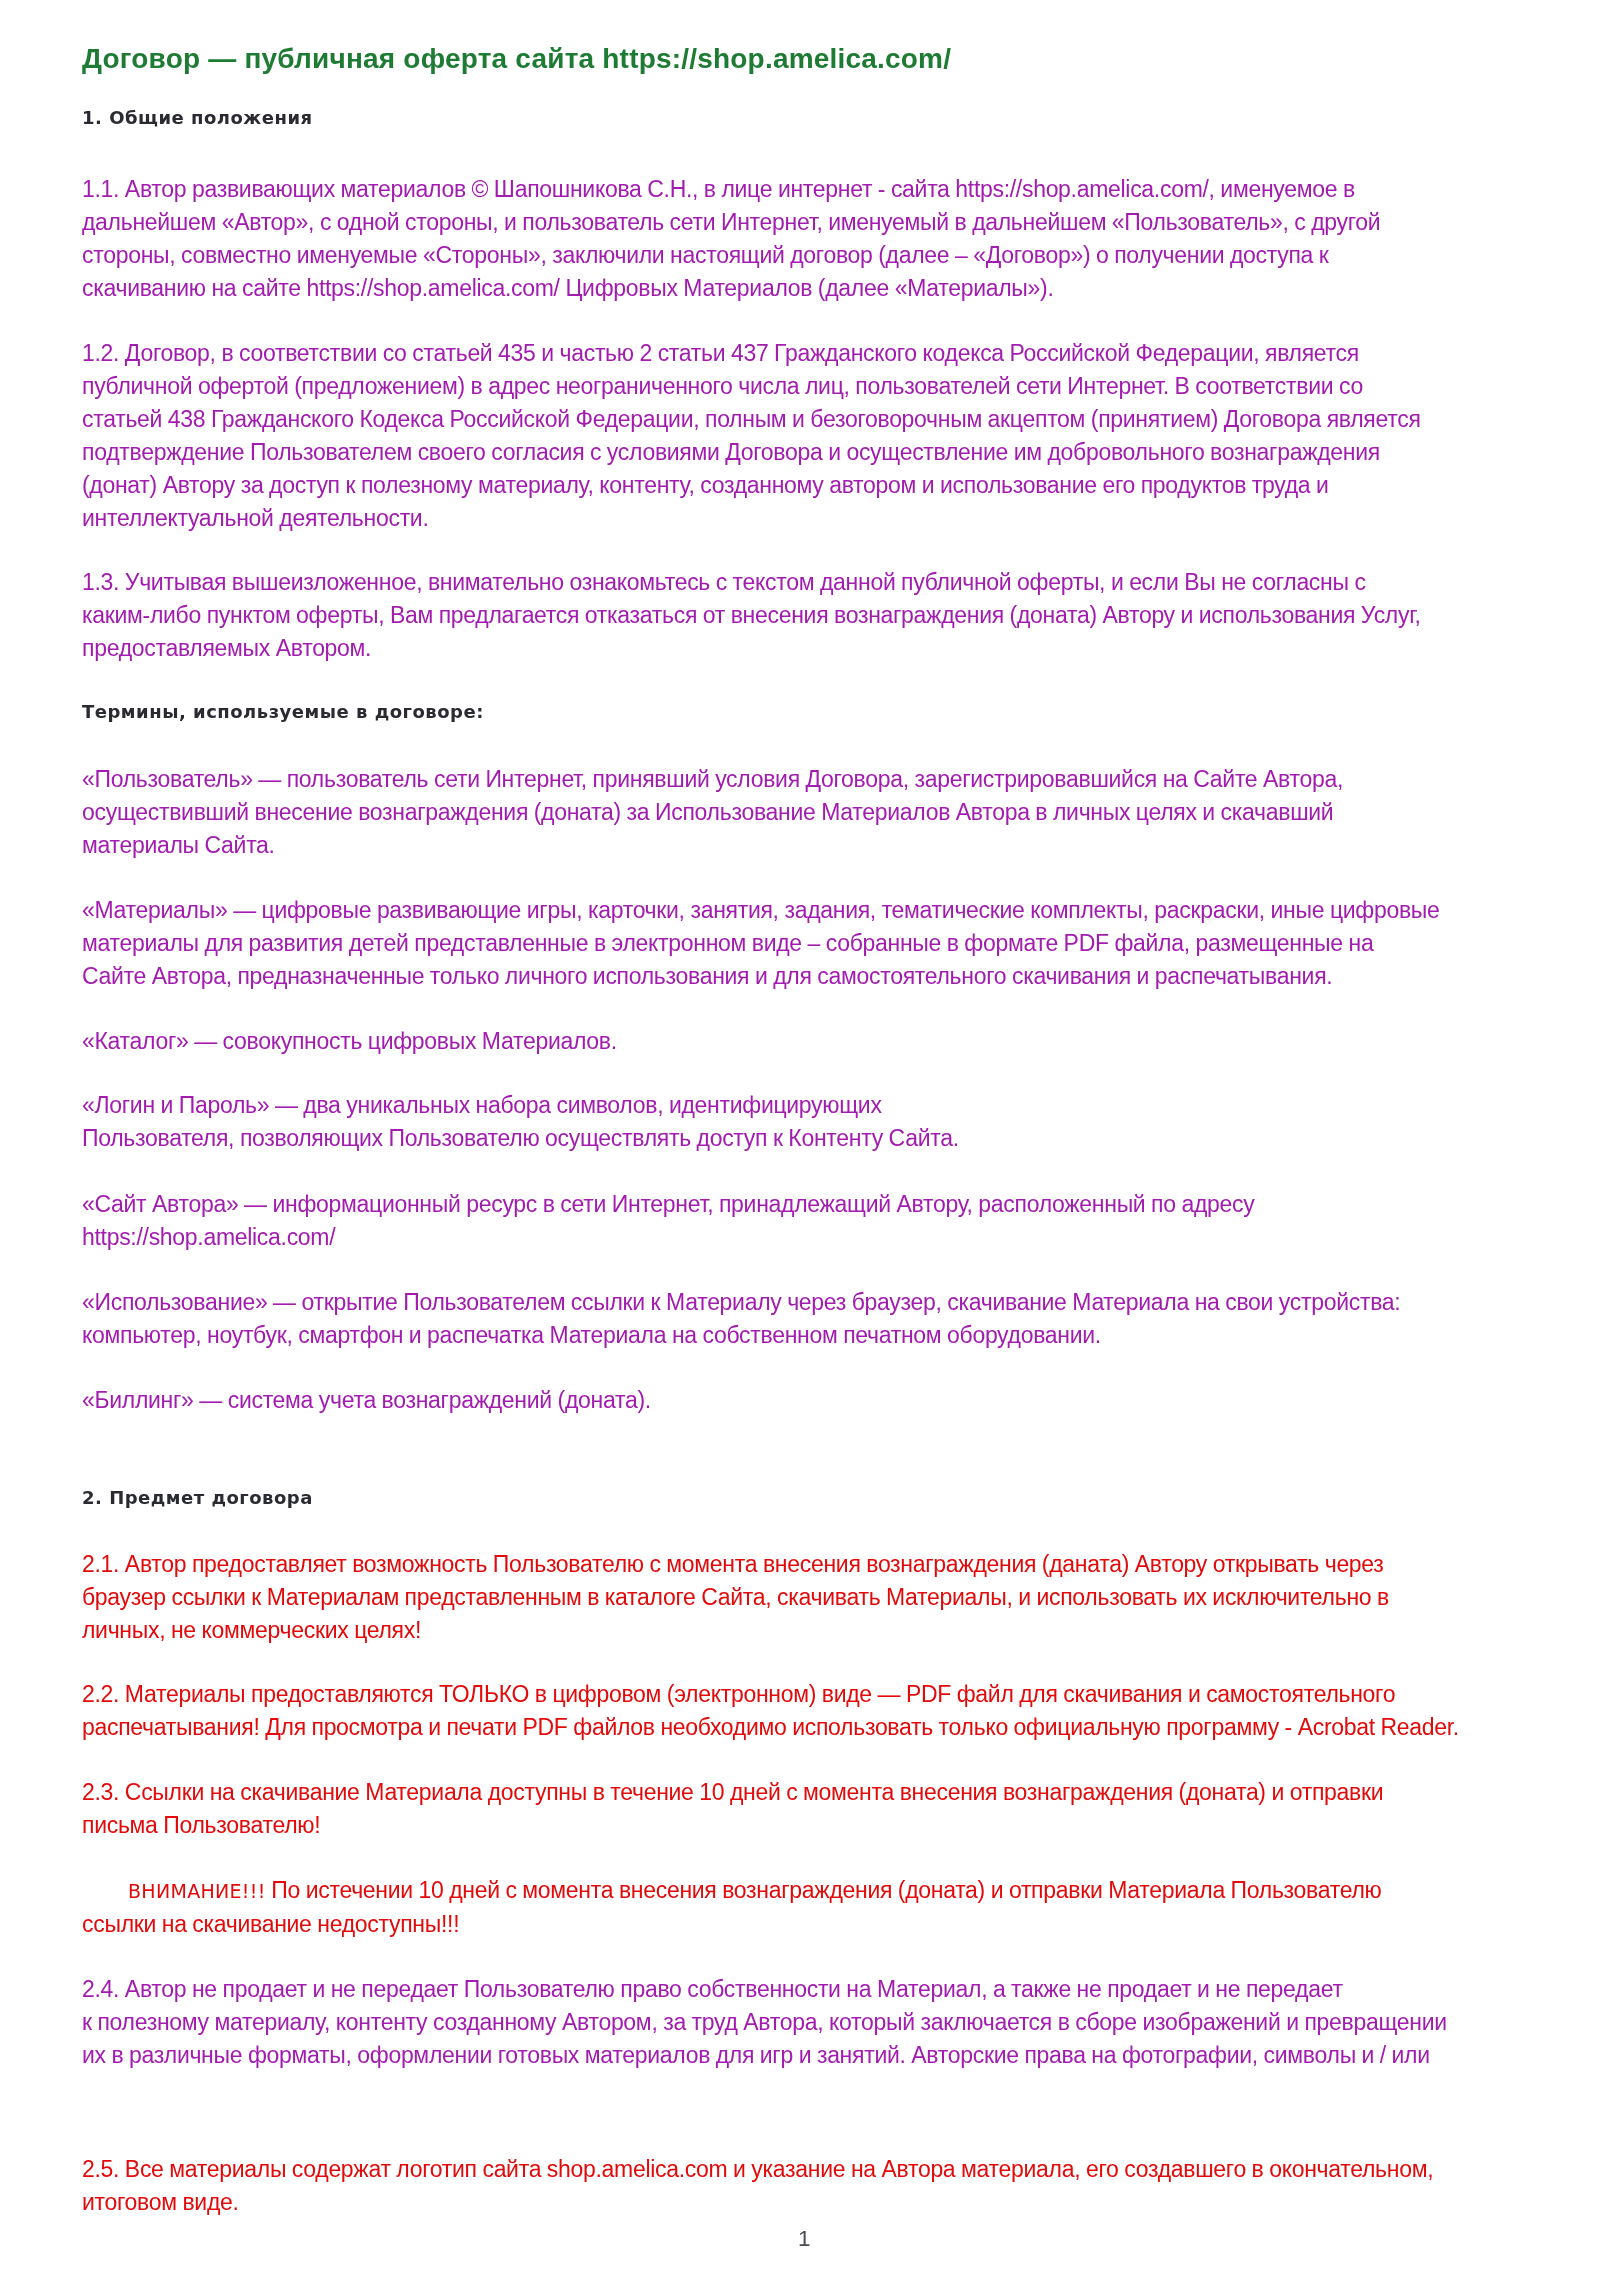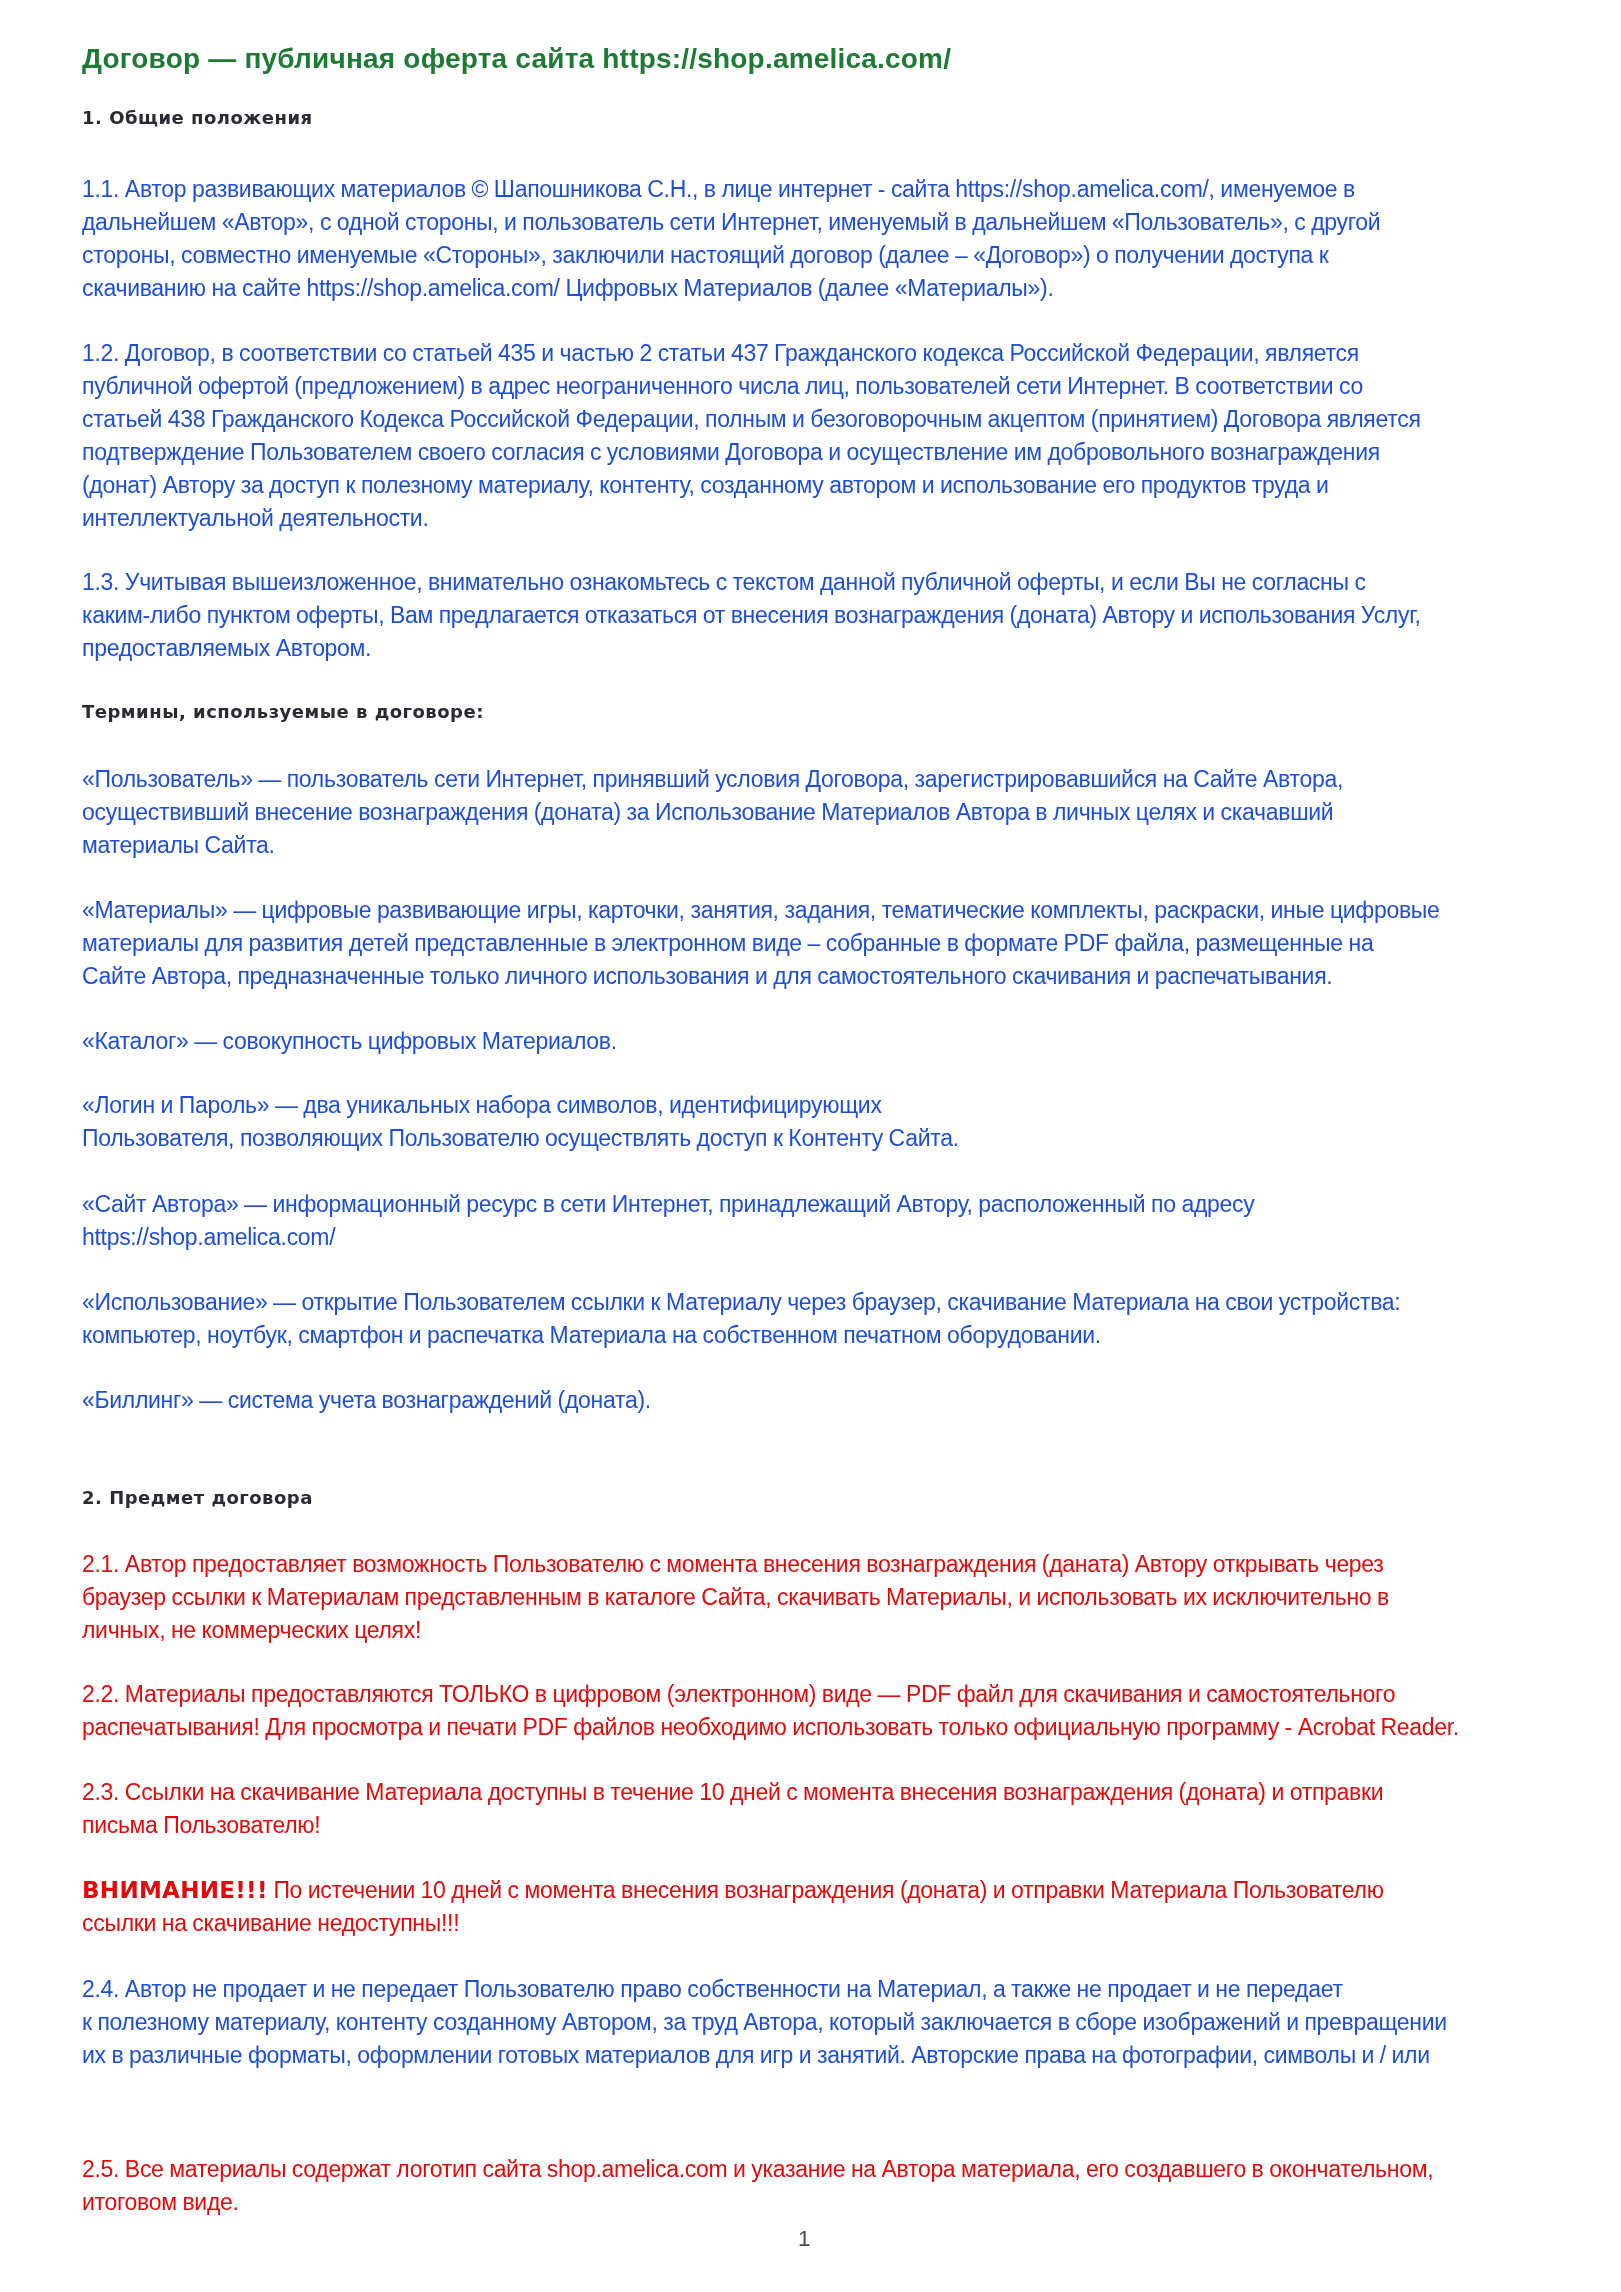--- a/index.html
+++ b/index.html
@@ -11,28 +11,29 @@
     font-size: 28px; color: #1e7b34; white-space: nowrap; letter-spacing: 0.2px;
   }
   .h2 {
     position: absolute; left: 0;
     font-family: "DejaVu Sans", sans-serif; font-weight: bold;
     font-size: 18px; color: #2a2a33; white-space: nowrap; letter-spacing: 0.5px;
   }
   .para {
     position: absolute; left: 0; width: 1478px;
     font-family: "Liberation Sans", sans-serif; font-size: 23px;
-    line-height: 33px; color: #1d4ed8;
+    line-height: 33px; color: #a21caf;
     letter-spacing: -0.3px; word-spacing: -0.4px;
   }
   .para .ln { display: block; white-space: nowrap; }
   .red { color: #e20a0a; }
   .warn-label {
-    font-family: "DejaVu Sans", sans-serif; font-weight: bold; font-size: 23px;
+    font-family: "DejaVu Sans", sans-serif; font-weight: normal; font-size: 19px;
     letter-spacing: 0.3px;
+    margin-left: 46px;
   }
   .page-num {
     position: absolute; top: 2226px; left: 716px;
     font-family: "Liberation Sans", sans-serif; font-size: 22.4px; color: #4a4a52;
   }
 </style>
 </head>
 <body>
 
 <div class="page">

